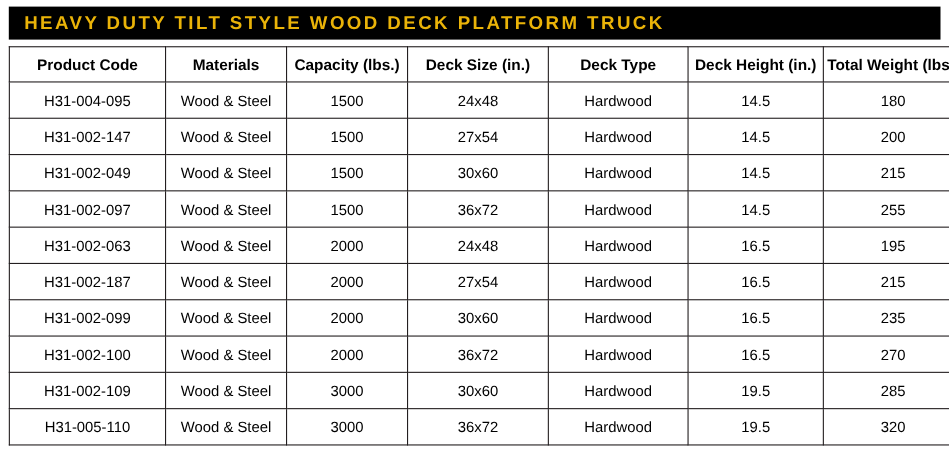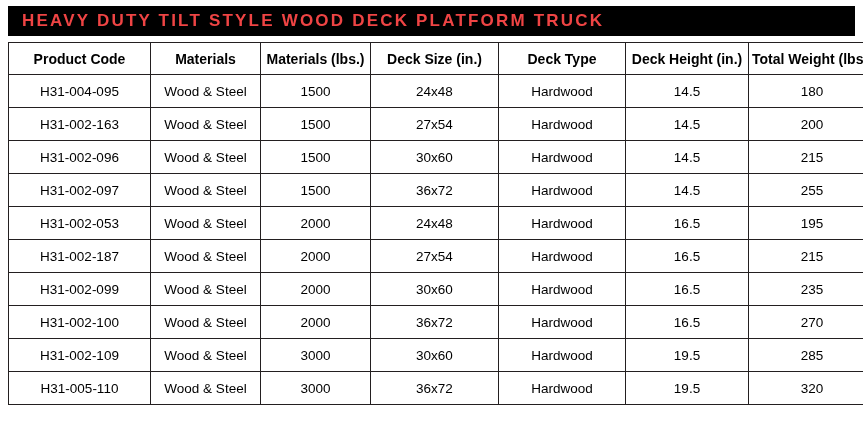--- a/index.html
+++ b/index.html
@@ -16,21 +16,21 @@
   }
   .page {
     position: relative;
     width: 863px;
     height: 431px;
     box-sizing: border-box;
     padding: 6px 8px 0 8px;
   }
   .title-bar {
     background: #000000;
-    color: #ef4444;
+    color: #eab308;
     height: 30px;
     display: flex;
     align-items: center;
     padding-left: 14px;
     box-sizing: border-box;
   }
   .title-bar .title-text {
     font-size: 17px;
     font-weight: bold;
     letter-spacing: 2.2px;
@@ -85,66 +85,66 @@
         <col class="c2">
         <col class="c3">
         <col class="c4">
         <col class="c5">
         <col class="c6">
     </colgroup>
     <thead>
       <tr>
         <th>Product Code</th>
         <th>Materials</th>
-        <th>Materials (lbs.)</th>
+        <th>Capacity (lbs.)</th>
         <th>Deck Size (in.)</th>
         <th>Deck Type</th>
         <th>Deck Height (in.)</th>
         <th>Total Weight (lbs.)</th>
       </tr>
     </thead>
     <tbody>
       <tr>
         <td>H31-004-095</td>
         <td>Wood &amp; Steel</td>
         <td>1500</td>
         <td>24x48</td>
         <td>Hardwood</td>
         <td>14.5</td>
         <td>180</td>
       </tr>
       <tr>
-        <td>H31-002-163</td>
+        <td>H31-002-147</td>
         <td>Wood &amp; Steel</td>
         <td>1500</td>
         <td>27x54</td>
         <td>Hardwood</td>
         <td>14.5</td>
         <td>200</td>
       </tr>
       <tr>
-        <td>H31-002-096</td>
+        <td>H31-002-049</td>
         <td>Wood &amp; Steel</td>
         <td>1500</td>
         <td>30x60</td>
         <td>Hardwood</td>
         <td>14.5</td>
         <td>215</td>
       </tr>
       <tr>
         <td>H31-002-097</td>
         <td>Wood &amp; Steel</td>
         <td>1500</td>
         <td>36x72</td>
         <td>Hardwood</td>
         <td>14.5</td>
         <td>255</td>
       </tr>
       <tr>
-        <td>H31-002-053</td>
+        <td>H31-002-063</td>
         <td>Wood &amp; Steel</td>
         <td>2000</td>
         <td>24x48</td>
         <td>Hardwood</td>
         <td>16.5</td>
         <td>195</td>
       </tr>
       <tr>
         <td>H31-002-187</td>
         <td>Wood &amp; Steel</td>

